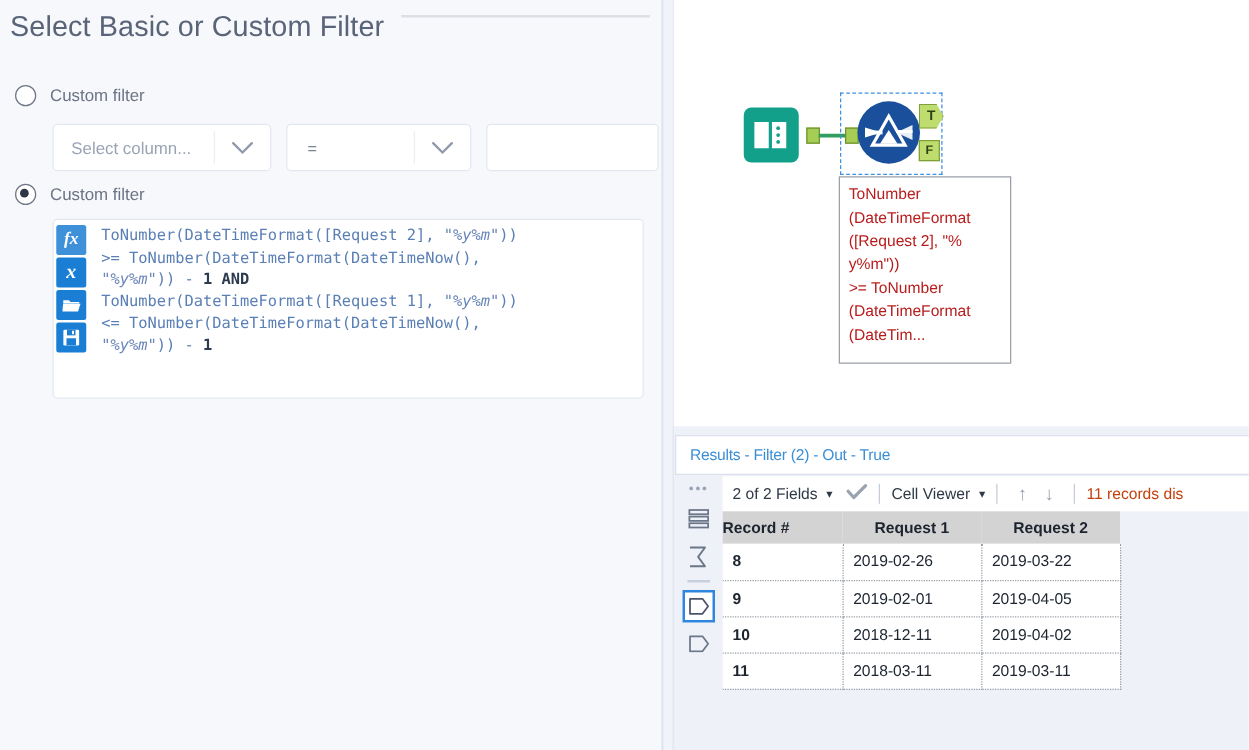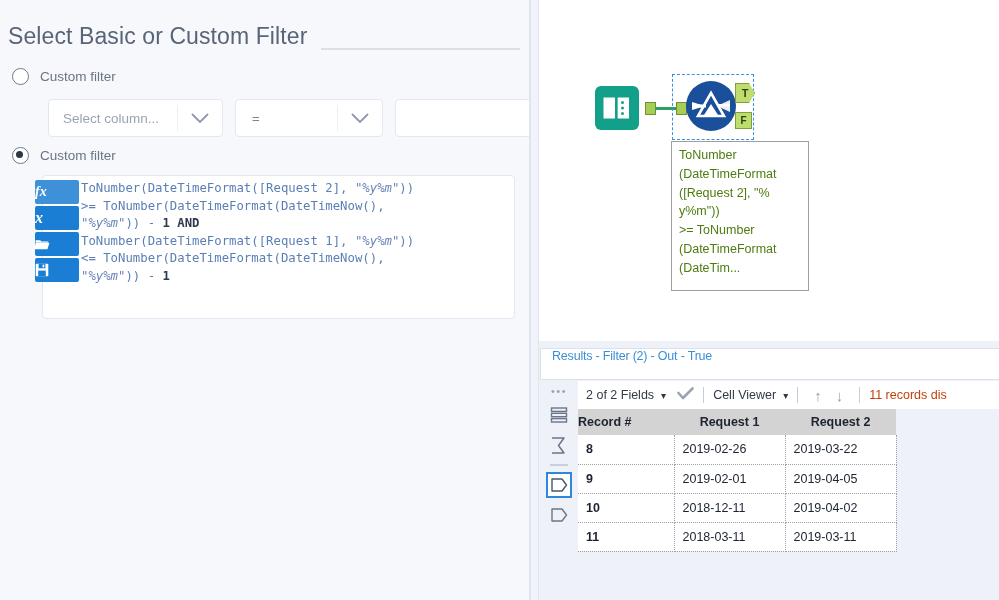--- a/index.html
+++ b/index.html
@@ -25,21 +25,21 @@
   }
   #panel-gap {
     position: absolute; left: 531px; top: 0;
     width: 7px; height: 600px;
     background: #f0f3f9;
   }
 
   .panel-header {
     position: absolute; left: 8px; top: 8px;
     width: 512px; height: 42px;
-    display: flex; align-items: flex-end;
+    display: flex; align-items: flex-start;
   }
   .panel-title {
     font-size: 23px;
     color: #5a6478;
     font-weight: 400;
     letter-spacing: 0.1px;
     white-space: nowrap;
   }
   .title-rule {
     flex: 1 1 auto;
@@ -76,21 +76,21 @@
   }
   .radio-label {
     margin-left: 11px;
     font-size: 13.5px;
     color: #6b7384;
     white-space: nowrap;
   }
 
   
   #basic-controls {
-    position: absolute; left: 48px; top: 99px;
+    position: absolute; left: 42px; top: 99px;
     display: flex; align-items: center;
   }
   .ctl {
     height: 38px;
     background: #ffffff;
     border: 1px solid #e3e8f0;
     border-radius: 4px;
     box-sizing: border-box;
     display: flex; align-items: center;
     color: #9aa3b4;
@@ -133,25 +133,25 @@
     box-sizing: border-box;
     display: flex;
   }
   #formula-iconbar {
     width: 28px;
     padding-top: 2px;
     flex: none;
     display: flex; flex-direction: column; align-items: center;
   }
   .fbtn {
-    width: 44px; height: 24px;
+    width: 24px; height: 24px;
     margin-top: 2px;
     background: #1a7fd4;
     border-radius: 2px;
-    display: flex; align-items: center; 
+    display: flex; align-items: center; justify-content: center;
     color: #ffffff;
     flex: none;
   }
   .fbtn.fx-btn { background: #3e91d9; }
   .fbtn-label {
     font-family: "Liberation Serif", serif;
     font-style: italic;
     font-size: 14px;
     font-weight: 700;
     line-height: 1;
@@ -240,41 +240,41 @@
   #tooltip {
     position: absolute;
     left: 671px; top: 141px;
     width: 138px; height: 150px;
     background: #ffffff;
     border: 1px solid #9aa0a6;
     box-sizing: border-box;
     padding: 4px 6px 8px 7px;
     font-size: 12.5px;
     line-height: 18.8px;
-    color: #4d7c0f;
+    color: #b91c1c;
     overflow: hidden;
     white-space: pre-wrap;
   }
 
   
   #results-panel {
     position: absolute; left: 538px; top: 341px;
     width: 461px; height: 259px;
     background: #eef1f8;
     border-left: 1px solid #dfe4ee;
     box-sizing: border-box;
   }
   #results-tab {
     position: absolute; left: 1px; top: 7px;
     width: 460px; height: 32px;
     background: #ffffff;
     border: 1px solid #dbe0ea;
     border-right: none;
     box-sizing: border-box;
-    display: flex; align-items: flex-start;
+    display: flex; align-items: center;
   }
   #results-tab-label {
     padding-left: 11px;
     font-size: 12.5px;
     color: #3d8fd4;
     letter-spacing: -0.2px;
     white-space: nowrap;
   }
 
   #results-sidebar {

